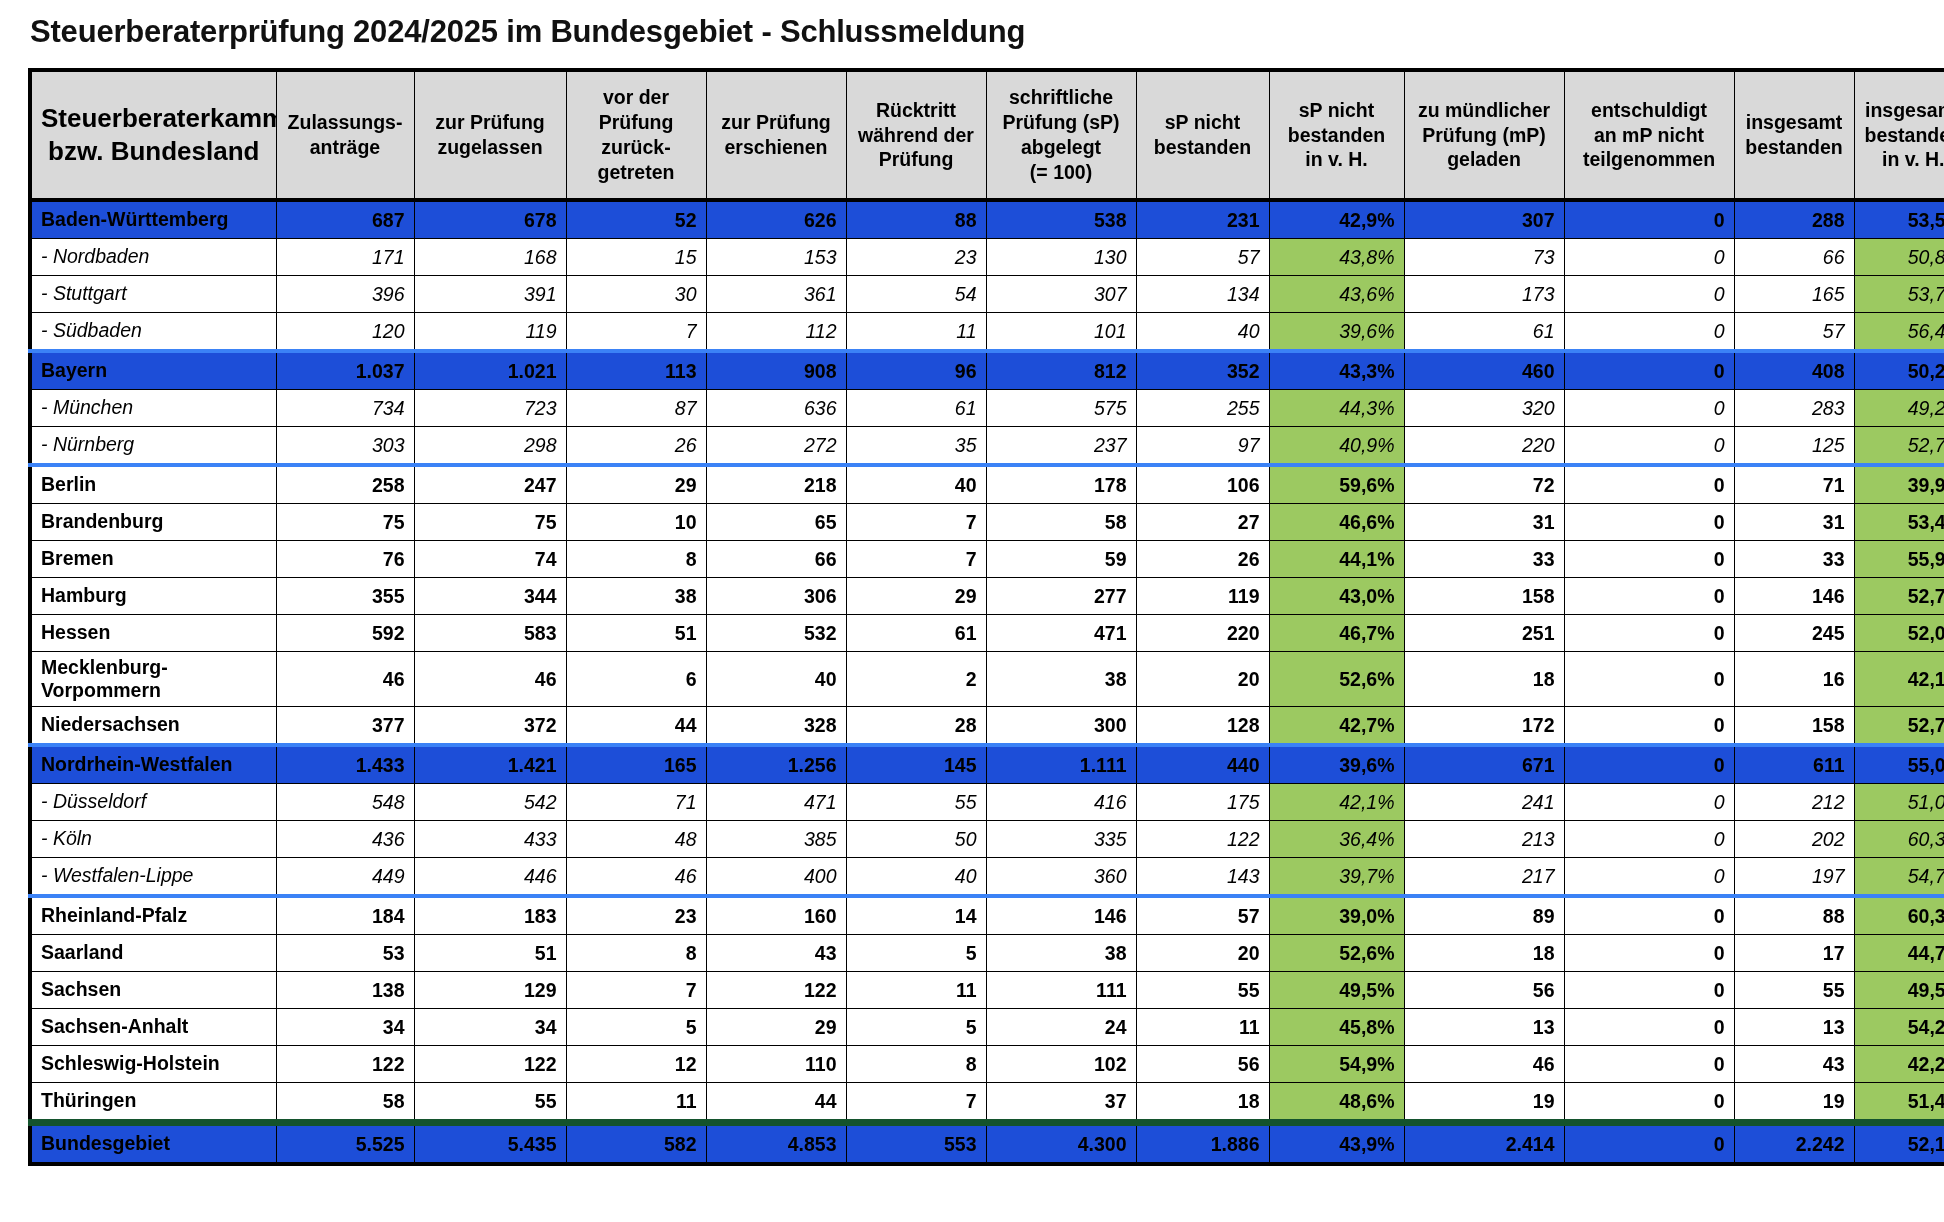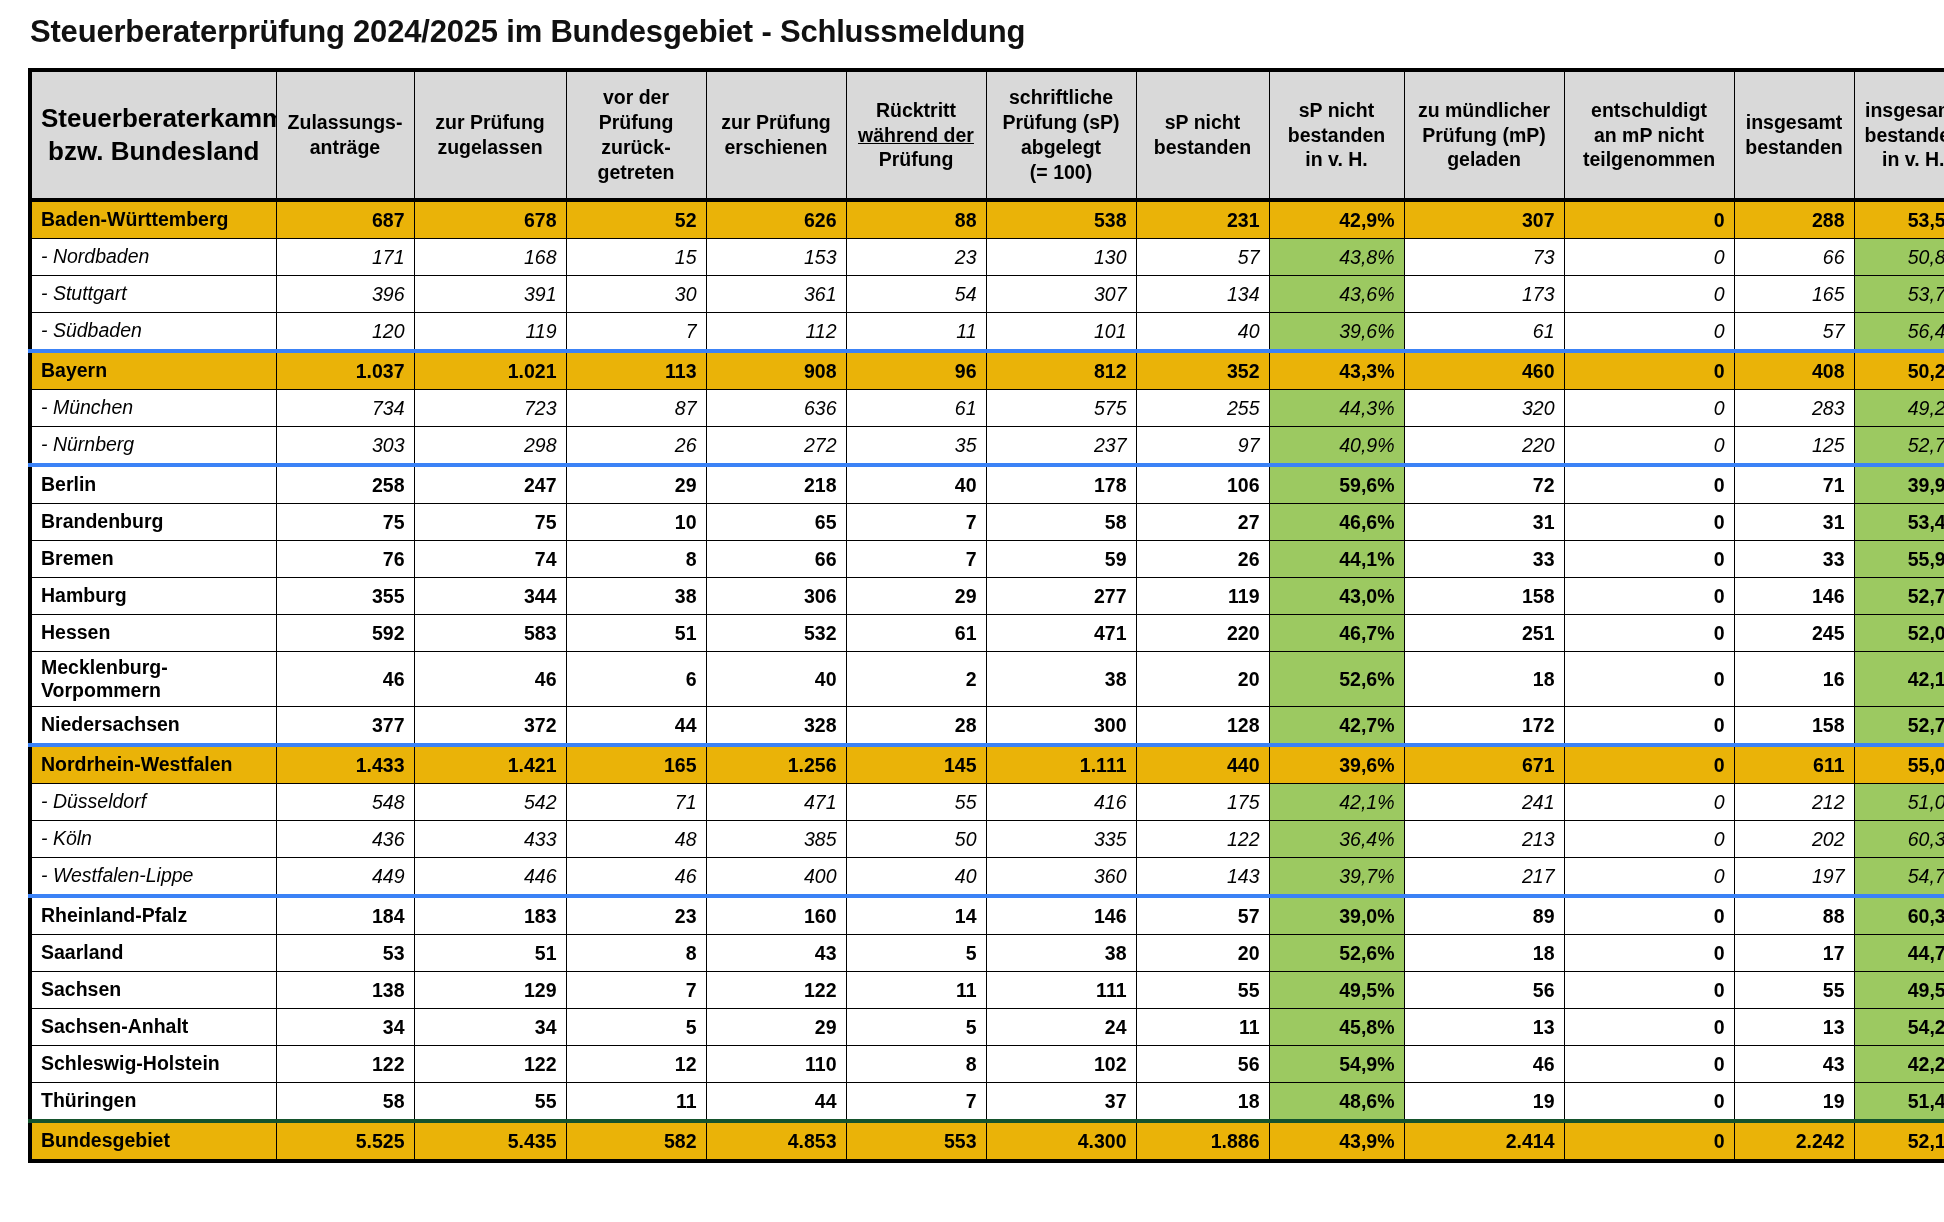--- a/index.html
+++ b/index.html
@@ -69,26 +69,26 @@
     font-variant-numeric: tabular-nums;
   }
   
   tr.sub td.name,
   tr.sub td.num {
     font-style: italic;
     font-weight: normal;
   }
   
   tr.group td,
-  tr.total td { background: #eab308; }
+  tr.total td { background: #1d4ed8; }
   td.always-green { background: #9cc961; }
 
   
   tr.thick-top > td { border-top: 4px solid #3b82f6; }
-  tr.total > td { border-top: 4px solid #14532d; }
+  tr.total > td { border-top: 7px solid #14532d; }
 
   
   col.c0  { width: 246px; }
   col.c1  { width: 138px; }
   col.c2  { width: 152px; }
   col.c3  { width: 140px; }
   col.c4  { width: 140px; }
   col.c5  { width: 140px; }
   col.c6  { width: 150px; }
   col.c7  { width: 133px; }
@@ -142,21 +142,21 @@
             <span style="display: block;">Prüfung</span>
             <span style="display: block;">zurück-</span>
             <span style="display: block;">getreten</span>
           </th>
           <th>
             <span style="display: block;">zur Prüfung</span>
             <span style="display: block;">erschienen</span>
           </th>
           <th>
             <span style="display: block;">Rücktritt</span>
-            <span style="display: block; text-decoration: underline;">während der</span>
+            <span style="display: block;">während der</span>
             <span style="display: block;">Prüfung</span>
           </th>
           <th>
             <span style="display: block;">schriftliche</span>
             <span style="display: block;">Prüfung (sP)</span>
             <span style="display: block;">abgelegt</span>
             <span style="display: block;">(= 100)</span>
           </th>
           <th>
             <span style="display: block;">sP nicht</span>

